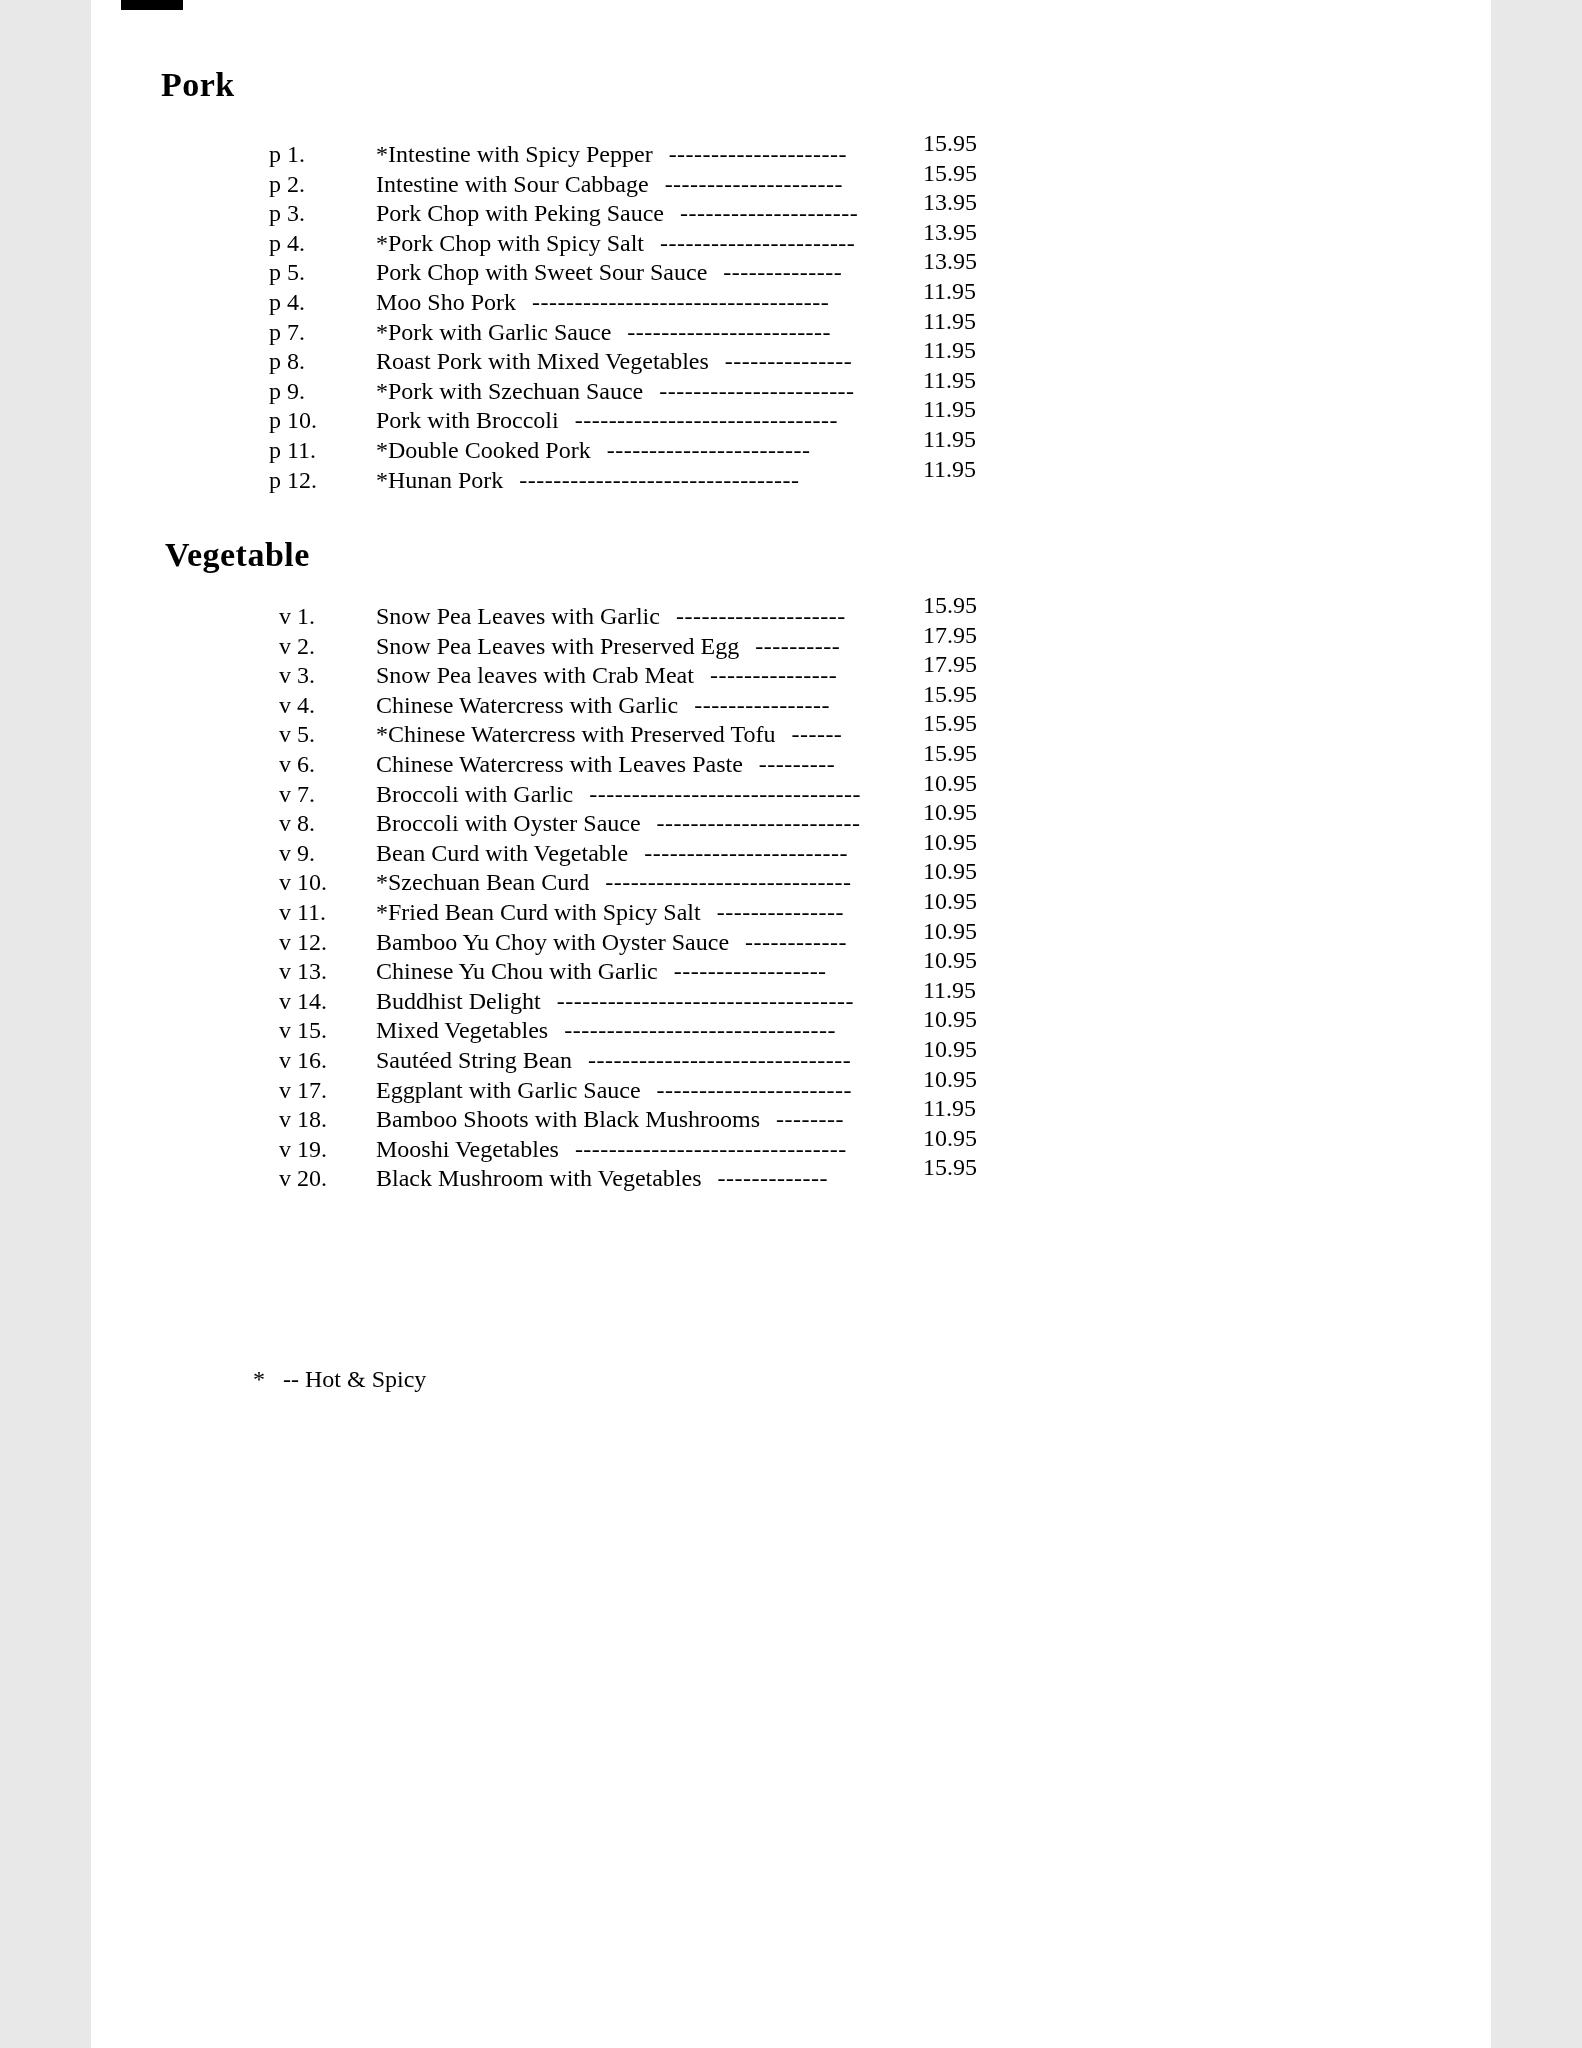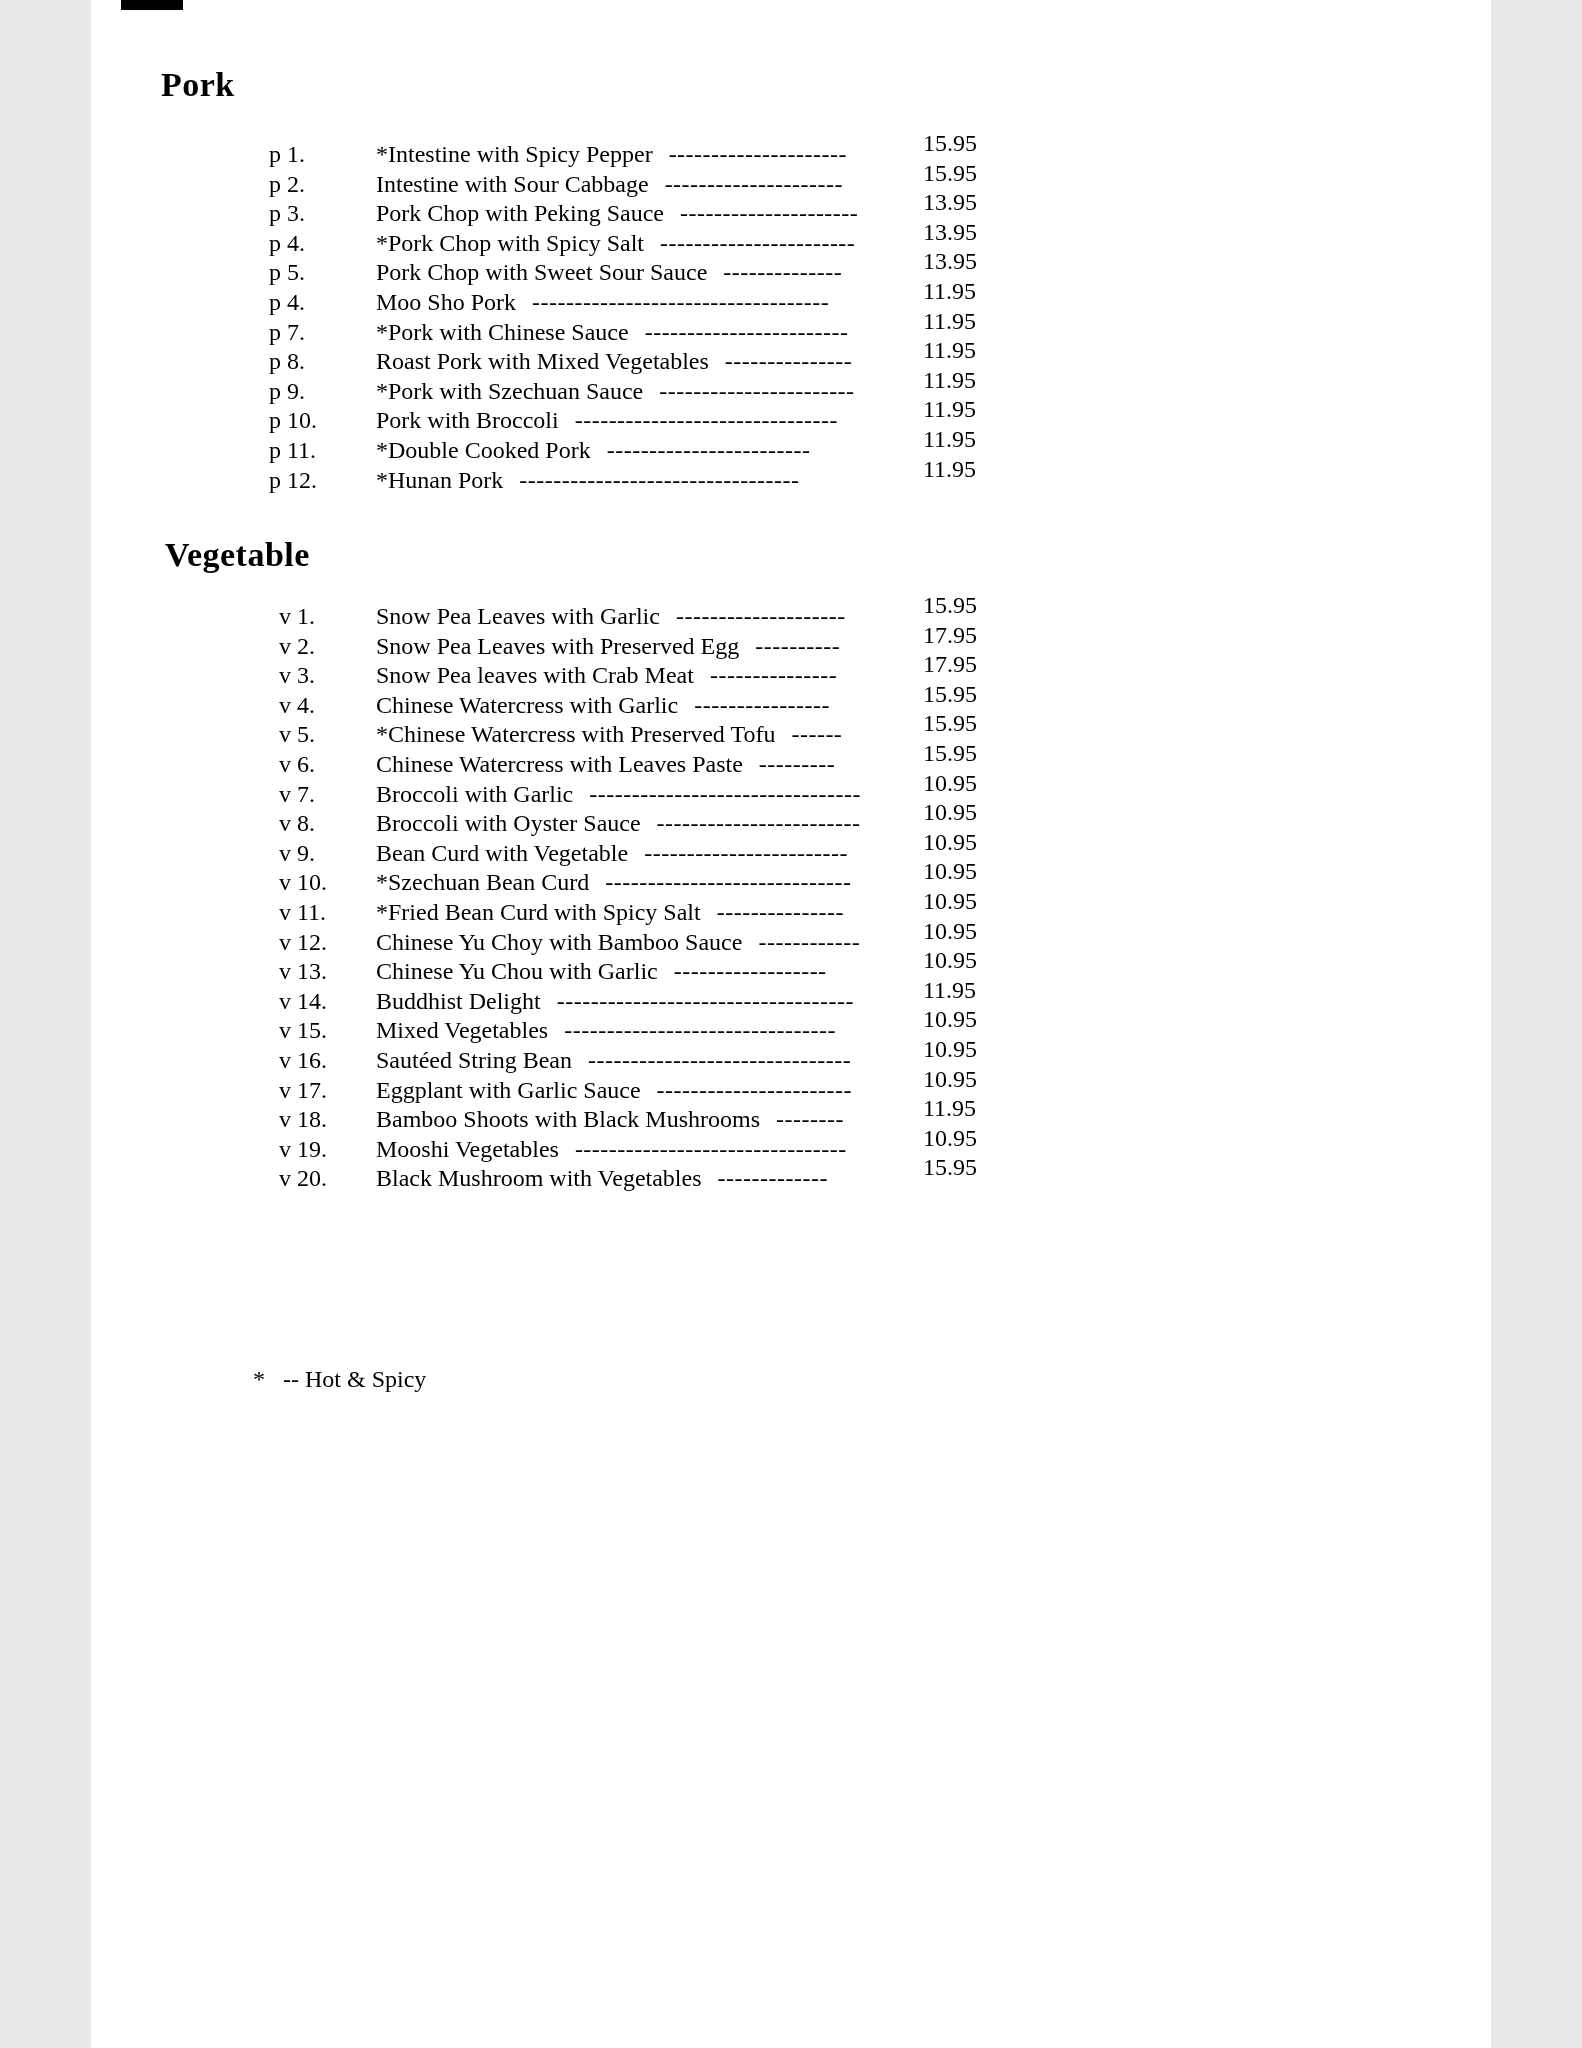--- a/index.html
+++ b/index.html
@@ -67,21 +67,21 @@
 
   <div class="heading heading-pork">Pork</div>
 
   <div class="list list-pork">
       <div class="row"><span class="num">p 1.</span><span class="name">*Intestine with Spicy Pepper</span><span class="dashes">---------------------</span><span class="price">15.95</span></div>
       <div class="row"><span class="num">p 2.</span><span class="name">Intestine with Sour Cabbage</span><span class="dashes">---------------------</span><span class="price">15.95</span></div>
       <div class="row"><span class="num">p 3.</span><span class="name">Pork Chop with Peking Sauce</span><span class="dashes">---------------------</span><span class="price">13.95</span></div>
       <div class="row"><span class="num">p 4.</span><span class="name">*Pork Chop with Spicy Salt</span><span class="dashes">-----------------------</span><span class="price">13.95</span></div>
       <div class="row"><span class="num">p 5.</span><span class="name">Pork Chop with Sweet Sour Sauce</span><span class="dashes">--------------</span><span class="price">13.95</span></div>
       <div class="row"><span class="num">p 4.</span><span class="name">Moo Sho Pork</span><span class="dashes">-----------------------------------</span><span class="price">11.95</span></div>
-      <div class="row"><span class="num">p 7.</span><span class="name">*Pork with Chinese Sauce</span><span class="dashes">------------------------</span><span class="price">11.95</span></div>
+      <div class="row"><span class="num">p 7.</span><span class="name">*Pork with Garlic Sauce</span><span class="dashes">------------------------</span><span class="price">11.95</span></div>
       <div class="row"><span class="num">p 8.</span><span class="name">Roast Pork with Mixed Vegetables</span><span class="dashes">---------------</span><span class="price">11.95</span></div>
       <div class="row"><span class="num">p 9.</span><span class="name">*Pork with Szechuan Sauce</span><span class="dashes">-----------------------</span><span class="price">11.95</span></div>
       <div class="row"><span class="num">p 10.</span><span class="name">Pork with Broccoli</span><span class="dashes">-------------------------------</span><span class="price">11.95</span></div>
       <div class="row"><span class="num">p 11.</span><span class="name">*Double Cooked Pork</span><span class="dashes">------------------------</span><span class="price">11.95</span></div>
       <div class="row"><span class="num">p 12.</span><span class="name">*Hunan Pork</span><span class="dashes">---------------------------------</span><span class="price">11.95</span></div>
     </div>
 
   <div class="heading heading-vegetable">Vegetable</div>
 
   <div class="list list-vegetable">
@@ -89,21 +89,21 @@
       <div class="row"><span class="num">v 2.</span><span class="name">Snow Pea Leaves with Preserved Egg</span><span class="dashes">----------</span><span class="price">17.95</span></div>
       <div class="row"><span class="num">v 3.</span><span class="name">Snow Pea leaves with Crab Meat</span><span class="dashes">---------------</span><span class="price">17.95</span></div>
       <div class="row"><span class="num">v 4.</span><span class="name">Chinese Watercress with Garlic</span><span class="dashes">----------------</span><span class="price">15.95</span></div>
       <div class="row"><span class="num">v 5.</span><span class="name">*Chinese Watercress with Preserved Tofu</span><span class="dashes">------</span><span class="price">15.95</span></div>
       <div class="row"><span class="num">v 6.</span><span class="name">Chinese Watercress with Leaves Paste</span><span class="dashes">---------</span><span class="price">15.95</span></div>
       <div class="row"><span class="num">v 7.</span><span class="name">Broccoli with Garlic</span><span class="dashes">--------------------------------</span><span class="price">10.95</span></div>
       <div class="row"><span class="num">v 8.</span><span class="name">Broccoli with Oyster Sauce</span><span class="dashes">------------------------</span><span class="price">10.95</span></div>
       <div class="row"><span class="num">v 9.</span><span class="name">Bean Curd with Vegetable</span><span class="dashes">------------------------</span><span class="price">10.95</span></div>
       <div class="row"><span class="num">v 10.</span><span class="name">*Szechuan Bean Curd</span><span class="dashes">-----------------------------</span><span class="price">10.95</span></div>
       <div class="row"><span class="num">v 11.</span><span class="name">*Fried Bean Curd with Spicy Salt</span><span class="dashes">---------------</span><span class="price">10.95</span></div>
-      <div class="row"><span class="num">v 12.</span><span class="name">Chinese Yu Choy with Bamboo Sauce</span><span class="dashes">------------</span><span class="price">10.95</span></div>
+      <div class="row"><span class="num">v 12.</span><span class="name">Bamboo Yu Choy with Oyster Sauce</span><span class="dashes">------------</span><span class="price">10.95</span></div>
       <div class="row"><span class="num">v 13.</span><span class="name">Chinese Yu Chou with Garlic</span><span class="dashes">------------------</span><span class="price">10.95</span></div>
       <div class="row"><span class="num">v 14.</span><span class="name">Buddhist Delight</span><span class="dashes">-----------------------------------</span><span class="price">11.95</span></div>
       <div class="row"><span class="num">v 15.</span><span class="name">Mixed Vegetables</span><span class="dashes">--------------------------------</span><span class="price">10.95</span></div>
       <div class="row"><span class="num">v 16.</span><span class="name">Sautéed String Bean</span><span class="dashes">-------------------------------</span><span class="price">10.95</span></div>
       <div class="row"><span class="num">v 17.</span><span class="name">Eggplant with Garlic Sauce</span><span class="dashes">-----------------------</span><span class="price">10.95</span></div>
       <div class="row"><span class="num">v 18.</span><span class="name">Bamboo Shoots with Black Mushrooms</span><span class="dashes">--------</span><span class="price">11.95</span></div>
       <div class="row"><span class="num">v 19.</span><span class="name">Mooshi Vegetables</span><span class="dashes">--------------------------------</span><span class="price">10.95</span></div>
       <div class="row"><span class="num">v 20.</span><span class="name">Black Mushroom with Vegetables</span><span class="dashes">-------------</span><span class="price">15.95</span></div>
     </div>
 

